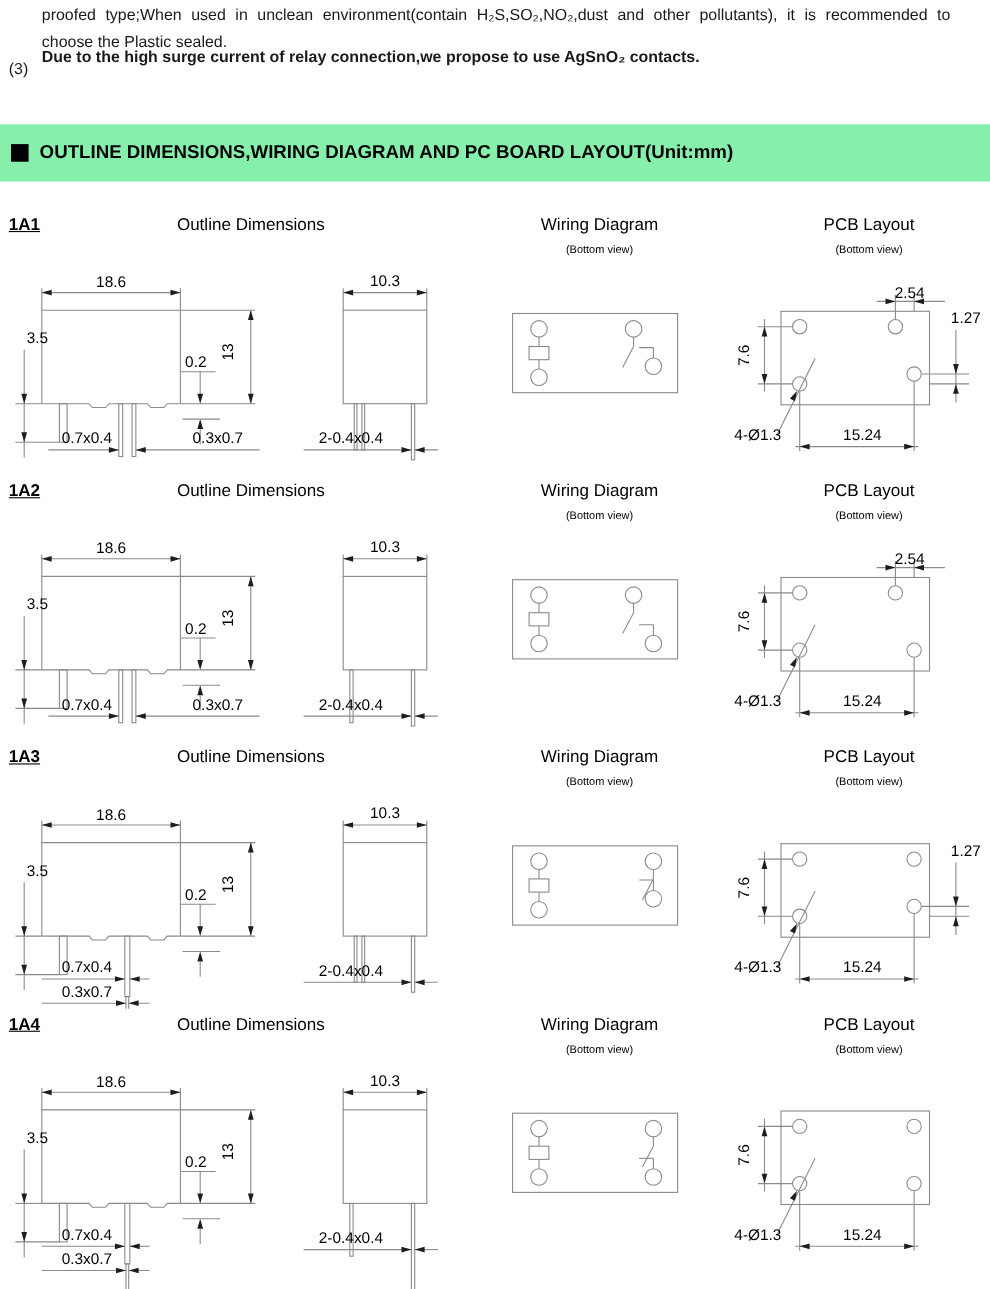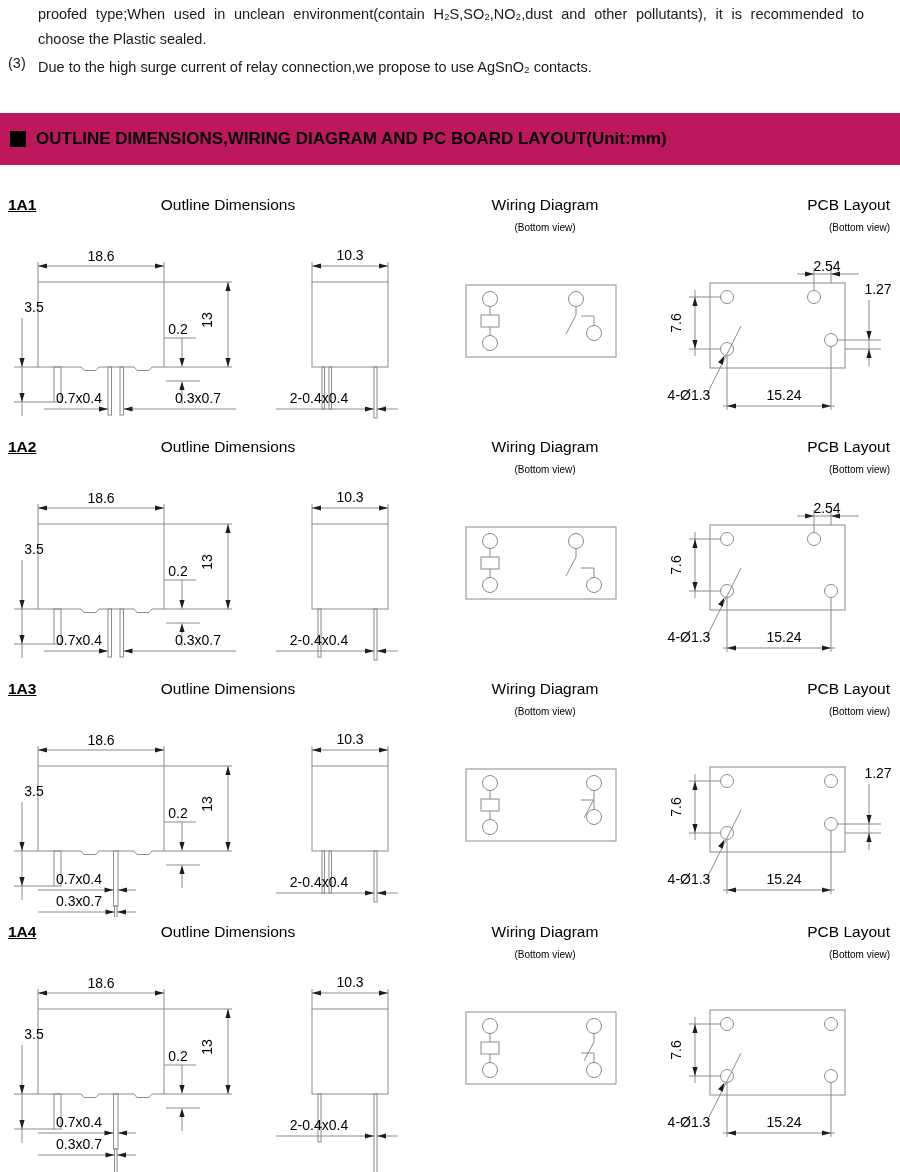--- a/index.html
+++ b/index.html
@@ -14,39 +14,39 @@
   .bar-square{position:absolute;left:10px;top:18px;width:16px;height:16px;background:#000;}
   .bar-title{position:absolute;left:36px;top:0;height:52px;line-height:52px;
              font-weight:bold;font-size:17px;color:#000;}
   
   .row{position:absolute;left:0;width:900px;overflow:hidden;}
   .row-label{position:absolute;left:8px;top:6px;font-weight:bold;font-size:15.5px;color:#000;text-decoration:underline;}
   .col-title{position:absolute;top:6px;text-align:center;font-size:15.5px;color:#000;}
   .col-sub{position:absolute;top:32px;text-align:center;font-size:10px;color:#000;}
   .ct-outline{left:103px;width:250px;}
   .ct-wiring{left:445px;width:200px;}
-  .ct-pcb{left:690px;width:200px;text-align:right;}
+  .ct-pcb{left:690px;width:200px;}
   svg.draw{position:absolute;overflow:visible;}
   .dl{stroke:#8a8a8a;stroke-width:1;fill:none;}
   .dr{stroke:#8a8a8a;stroke-width:1;fill:none;}
   .drw{stroke:#8a8a8a;stroke-width:1;fill:#fff;}
   .ah{fill:#1d1d1d;stroke:none;}
   text.tc{font-family:"Liberation Sans",sans-serif;font-size:14px;fill:#000;text-anchor:middle;}
 </style>
 </head>
 <body>
 
 <div class="page">
 
   <div class="note-line" style="top:29px;">choose the Plastic sealed.</div>
   <div class="note-line just" style="top:4px;">proofed type;When used in unclean environment(contain H₂S,SO₂,NO₂,dust and other pollutants), it is recommended to</div>
   <div class="item-marker" style="top:55px;">(3)</div>
-  <div class="note-line" style="top:57px;">Due to the high surge current of relay connection,we propose to use AgSnO₂ contacts.</div>
-
-  <div class="bar" style="background:#be185d;">
+  <div class="note-line" style="top:42px;font-weight:bold;">Due to the high surge current of relay connection,we propose to use AgSnO₂ contacts.</div>
+
+  <div class="bar" style="background:#86efac;">
     <div class="bar-square"></div>
     <div class="bar-title">OUTLINE DIMENSIONS,WIRING DIAGRAM AND PC BOARD LAYOUT(Unit:mm)</div>
   </div>
 
   <div class="row" style="top:190px;height:242px;">
     <div class="row-label">1A1</div>
     <div class="col-title ct-outline">Outline Dimensions</div>
     <div class="col-title ct-wiring">Wiring Diagram</div>
     <div class="col-sub ct-wiring">(Bottom view)</div>
     <div class="col-title ct-pcb">PCB Layout</div>

